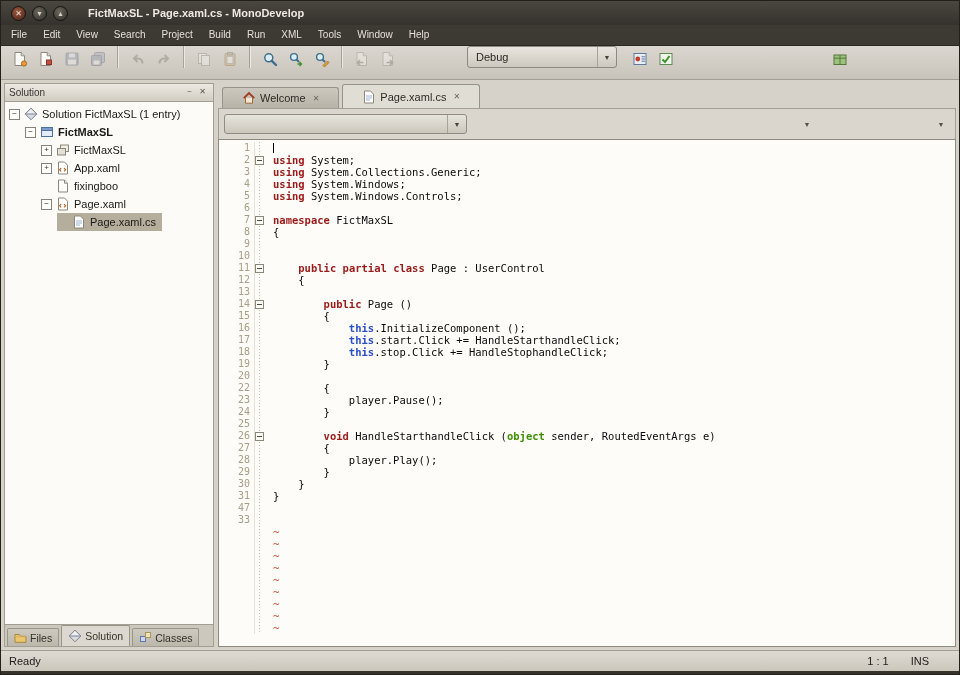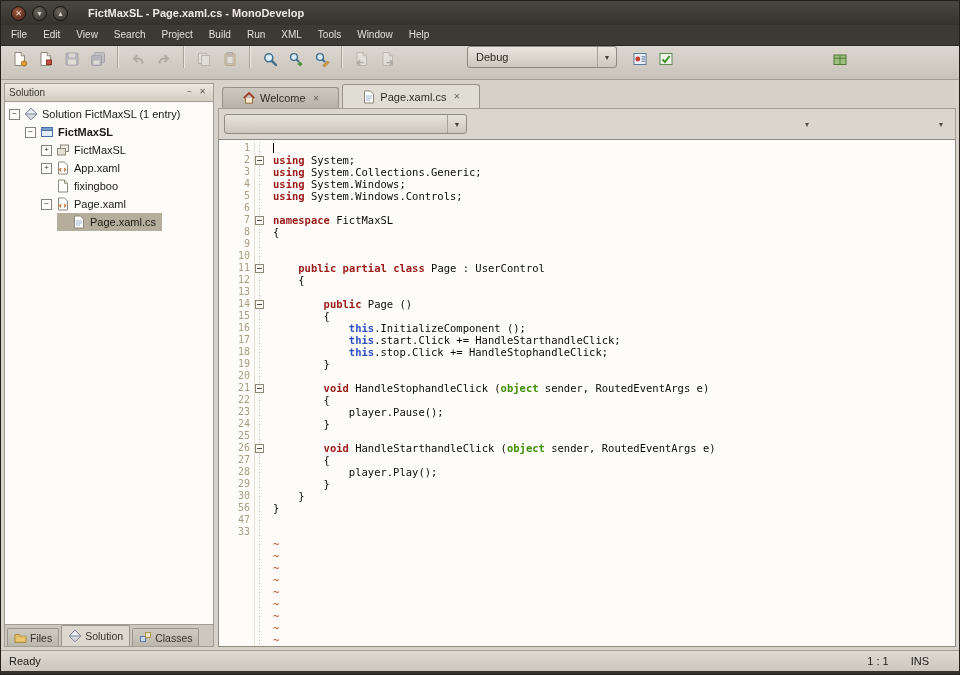--- a/index.html
+++ b/index.html
@@ -470,31 +470,30 @@
             <div class="code-row"><span class="ln">11</span><span class="fold-cell"><span class="fold-box"></span></span><span class="code"><span class="tok-p">    </span><span class="tok-k">public</span><span class="tok-p"> </span><span class="tok-k">partial</span><span class="tok-p"> </span><span class="tok-k">class</span><span class="tok-p"> Page : UserControl</span></span></div>
             <div class="code-row"><span class="ln">12</span><span class="fold-cell"></span><span class="code"><span class="tok-p">    {</span></span></div>
             <div class="code-row"><span class="ln">13</span><span class="fold-cell"></span><span class="code"></span></div>
             <div class="code-row"><span class="ln">14</span><span class="fold-cell"><span class="fold-box"></span></span><span class="code"><span class="tok-p">        </span><span class="tok-k">public</span><span class="tok-p"> Page ()</span></span></div>
             <div class="code-row"><span class="ln">15</span><span class="fold-cell"></span><span class="code"><span class="tok-p">        {</span></span></div>
             <div class="code-row"><span class="ln">16</span><span class="fold-cell"></span><span class="code"><span class="tok-p">            </span><span class="tok-t">this</span><span class="tok-p">.InitializeComponent ();</span></span></div>
             <div class="code-row"><span class="ln">17</span><span class="fold-cell"></span><span class="code"><span class="tok-p">            </span><span class="tok-t">this</span><span class="tok-p">.start.Click += HandleStarthandleClick;</span></span></div>
             <div class="code-row"><span class="ln">18</span><span class="fold-cell"></span><span class="code"><span class="tok-p">            </span><span class="tok-t">this</span><span class="tok-p">.stop.Click += HandleStophandleClick;</span></span></div>
             <div class="code-row"><span class="ln">19</span><span class="fold-cell"></span><span class="code"><span class="tok-p">        }</span></span></div>
             <div class="code-row"><span class="ln">20</span><span class="fold-cell"></span><span class="code"></span></div>
-            <div class="code-row"><span class="ln">21</span><span class="fold-cell"><span class="fold-box"></span></span><span class="code"><span class="tok-p">        </span><span class="tok-k">void</span><span class="tok-p"> HandleStophandleClick (</span><span class="tok-g">object</span><span class="tok-p"> sender, RoutedEventArgs e)</span></span></div>
             <div class="code-row"><span class="ln">22</span><span class="fold-cell"></span><span class="code"><span class="tok-p">        {</span></span></div>
             <div class="code-row"><span class="ln">23</span><span class="fold-cell"></span><span class="code"><span class="tok-p">            player.Pause();</span></span></div>
             <div class="code-row"><span class="ln">24</span><span class="fold-cell"></span><span class="code"><span class="tok-p">        }</span></span></div>
             <div class="code-row"><span class="ln">25</span><span class="fold-cell"></span><span class="code"></span></div>
             <div class="code-row"><span class="ln">26</span><span class="fold-cell"><span class="fold-box"></span></span><span class="code"><span class="tok-p">        </span><span class="tok-k">void</span><span class="tok-p"> HandleStarthandleClick (</span><span class="tok-g">object</span><span class="tok-p"> sender, RoutedEventArgs e)</span></span></div>
             <div class="code-row"><span class="ln">27</span><span class="fold-cell"></span><span class="code"><span class="tok-p">        {</span></span></div>
             <div class="code-row"><span class="ln">28</span><span class="fold-cell"></span><span class="code"><span class="tok-p">            player.Play();</span></span></div>
             <div class="code-row"><span class="ln">29</span><span class="fold-cell"></span><span class="code"><span class="tok-p">        }</span></span></div>
             <div class="code-row"><span class="ln">30</span><span class="fold-cell"></span><span class="code"><span class="tok-p">    }</span></span></div>
-            <div class="code-row"><span class="ln">56</span><span class="fold-cell"></span><span class="code"><span class="tok-p">}</span></span></div>
+            <div class="code-row"><span class="ln">31</span><span class="fold-cell"></span><span class="code"><span class="tok-p">}</span></span></div>
             <div class="code-row"><span class="ln">47</span><span class="fold-cell"></span><span class="code"></span></div>
             <div class="code-row"><span class="ln">33</span><span class="fold-cell"></span><span class="code"></span></div>
             <div class="code-row"><span class="ln"></span><span class="fold-cell"></span><span class="code"><span class="tilde">~</span></span></div>
             <div class="code-row"><span class="ln"></span><span class="fold-cell"></span><span class="code"><span class="tilde">~</span></span></div>
             <div class="code-row"><span class="ln"></span><span class="fold-cell"></span><span class="code"><span class="tilde">~</span></span></div>
             <div class="code-row"><span class="ln"></span><span class="fold-cell"></span><span class="code"><span class="tilde">~</span></span></div>
             <div class="code-row"><span class="ln"></span><span class="fold-cell"></span><span class="code"><span class="tilde">~</span></span></div>
             <div class="code-row"><span class="ln"></span><span class="fold-cell"></span><span class="code"><span class="tilde">~</span></span></div>
             <div class="code-row"><span class="ln"></span><span class="fold-cell"></span><span class="code"><span class="tilde">~</span></span></div>
             <div class="code-row"><span class="ln"></span><span class="fold-cell"></span><span class="code"><span class="tilde">~</span></span></div>

